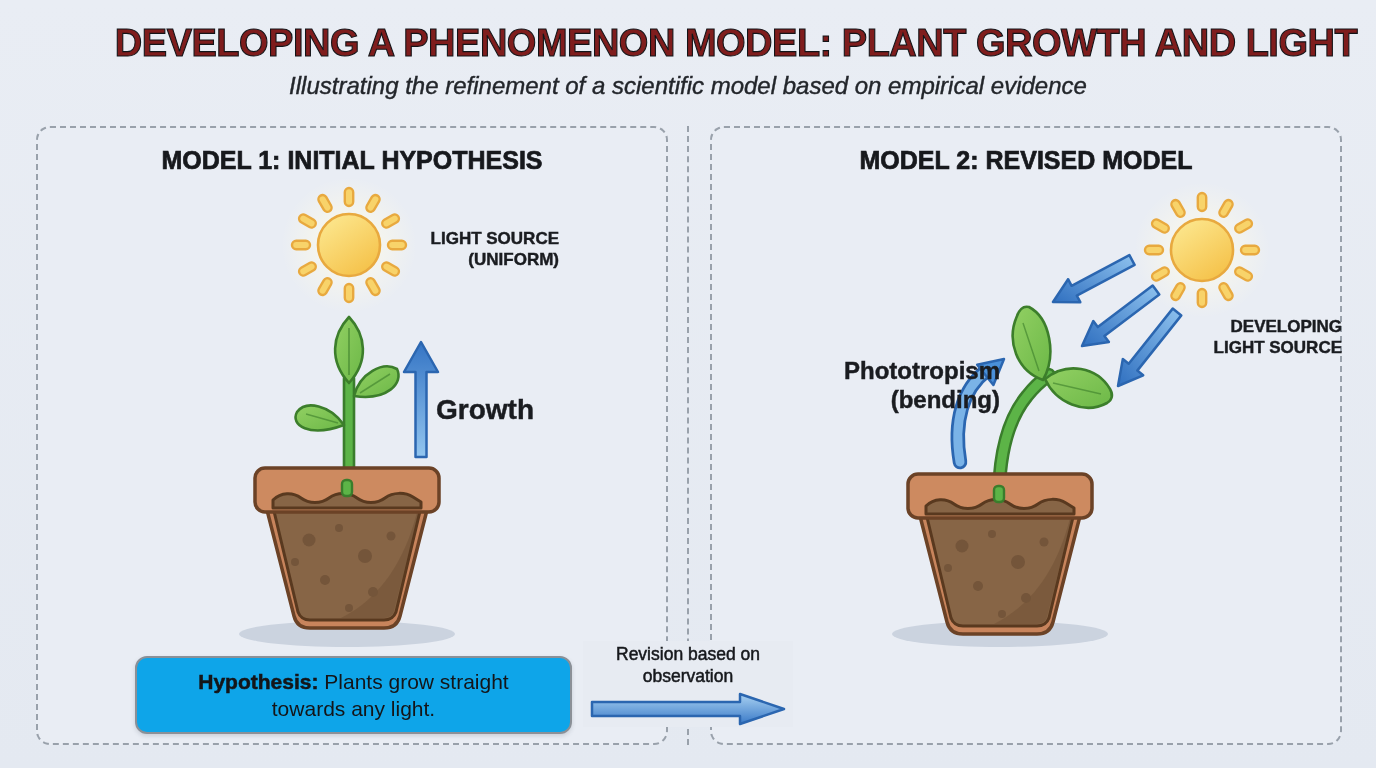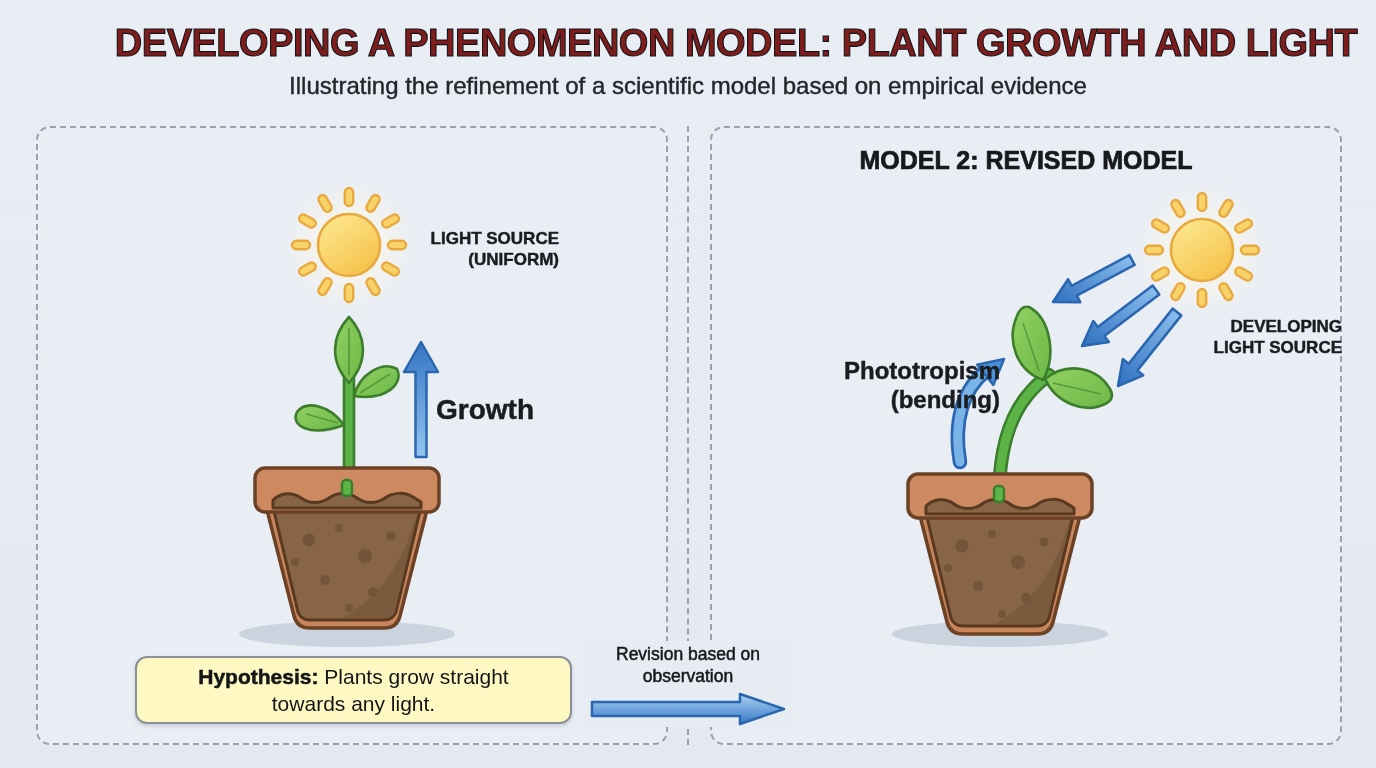--- a/index.html
+++ b/index.html
@@ -14,21 +14,21 @@
     position: absolute; left: 0; top: 22px; width: 100%;
     text-align: center;
     font-size: 38px; font-weight: bold; letter-spacing: -0.5px;
     color: #7f1d1d;
     margin-left: 48px;
     -webkit-text-stroke: 1.1px #121418;
   }
   .page-subtitle {
     position: absolute; left: 0; top: 72px; width: 100%;
     text-align: center;
-    font-size: 24px; font-weight: normal; color: #23262b;
+    font-size: 24px; font-weight: normal; color: #23262b; font-style: italic;
     -webkit-text-stroke: 0.4px #23262b;
   }
   .panel {
     position: absolute; top: 126px; width: 632px; height: 619px;
     border: 2px dashed #99a1ab; border-radius: 14px;
     background: #e9edf4;
   }
   .panel-left  { left: 36px; }
   .panel-right { left: 710px; }
   .panel-title {
@@ -41,22 +41,22 @@
   .label {
     position: absolute; font-weight: bold; color: #1a1c20;
     text-align: right; line-height: 1.22;
     -webkit-text-stroke: 0.45px #1a1c20;
   }
   .label-light-uniform     { left: 381px; top: 101px; width: 140px; font-size: 17px; }
   .label-growth            { left: 398px; top: 265px; width: 80px;  font-size: 28px; text-align: right; }
   .label-light-directional { left: 460px; top: 189px; width: 170px; font-size: 17px; }
   .label-phototropism      { left: 104px; top: 228px; width: 184px; font-size: 24px; }
   .hypothesis-box {
-    position: absolute; top: 528px; height: 68px;
-    background: #fef9c3;
+    position: absolute; top: 528px; height: 78px;
+    background: #0ea5e9;
     border: 2px solid #8b9097; border-radius: 12px;
     box-shadow: 0 2px 4px rgba(60,70,90,0.18);
     display: flex; align-items: center; justify-content: center;
     text-align: center; font-size: 21px; line-height: 1.3; color: #141518;
     padding: 6px 28px;
   }
   .hypothesis-box .lead { font-weight: bold; -webkit-text-stroke: 0.5px #141518; }
   .box-left  { left: 97px; width: 437px; }
   .box-right { left: 90px; width: 453px; }
   .divider {
@@ -74,20 +74,21 @@
   .revision-arrow-svg { display: block; margin: 3px auto 0 auto; }
   svg { display: block; }
 </style>
 </head>
 <body>
 
 <div class="page-title">DEVELOPING A PHENOMENON MODEL: PLANT GROWTH AND LIGHT</div>
 <div class="page-subtitle">Illustrating the refinement of a scientific model based on empirical evidence</div>
 
 <div class="panel panel-left">
+  <div class="panel-title">MODEL 1: INITIAL HYPOTHESIS</div>
 
   <svg class="scene" width="632" height="619" viewBox="0 0 632 619">
     <defs>
       <radialGradient id="glow1" cx="50%" cy="50%" r="50%">
         <stop offset="0%" stop-color="#fffbe8" stop-opacity="0.95"></stop>
         <stop offset="100%" stop-color="#fffbe8" stop-opacity="0"></stop>
       </radialGradient>
       <linearGradient id="sunGrad1" x1="0" y1="0" x2="0.7" y2="1">
         <stop offset="0%" stop-color="#fdeb96"></stop>
         <stop offset="100%" stop-color="#f5c24a"></stop>

